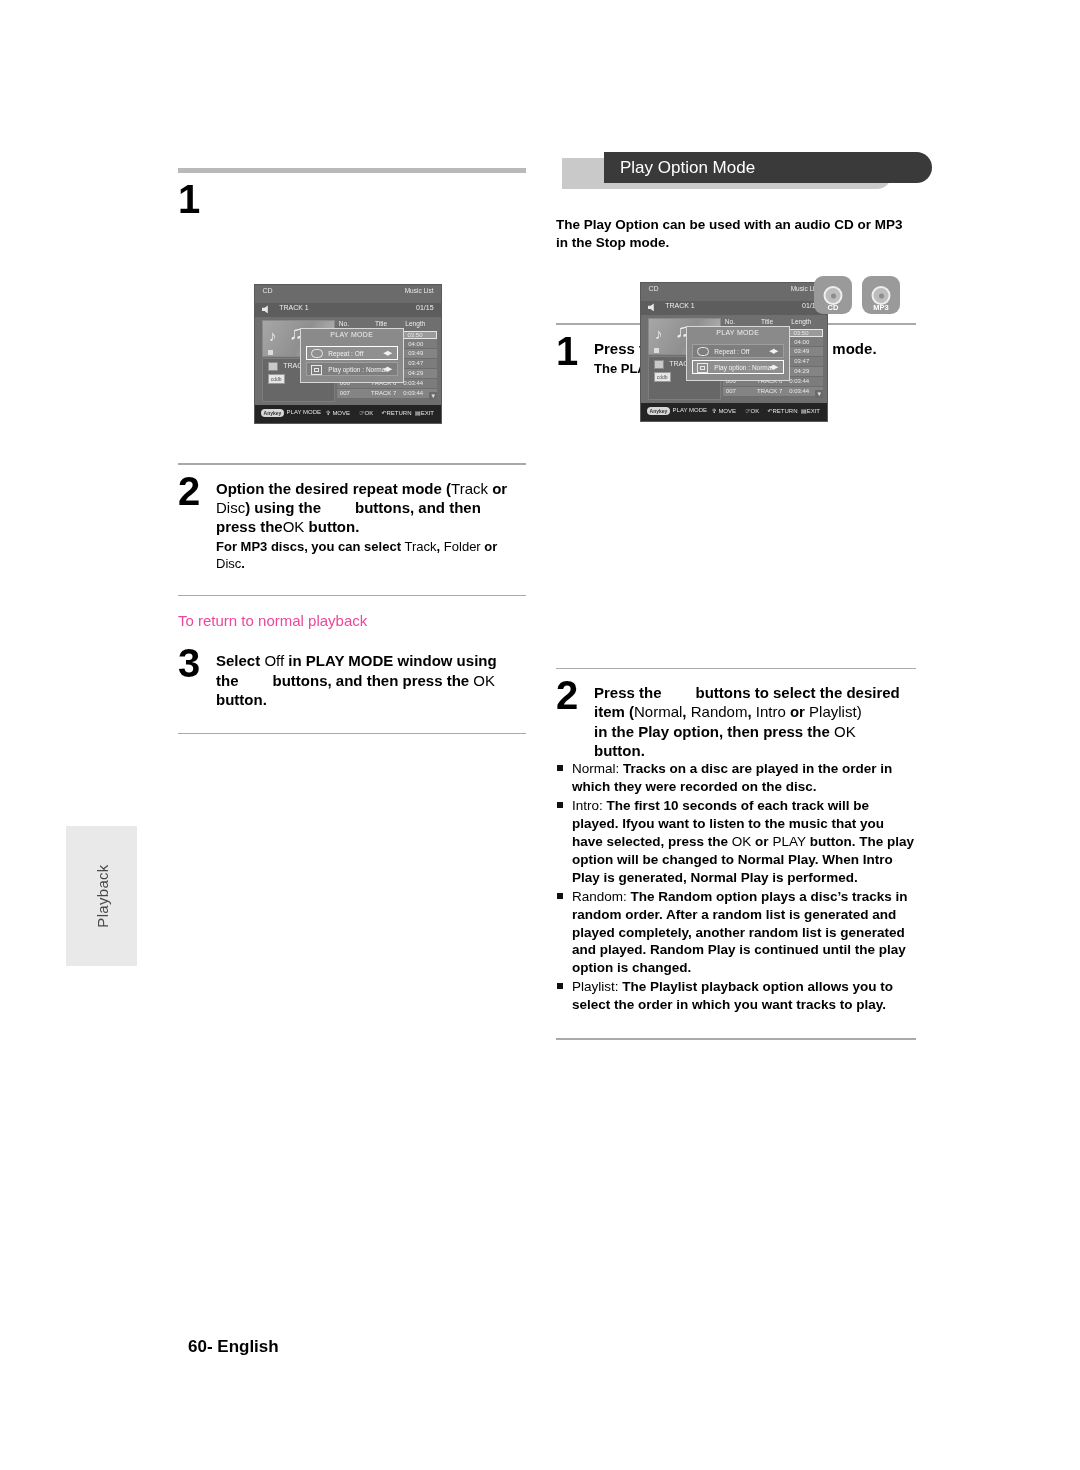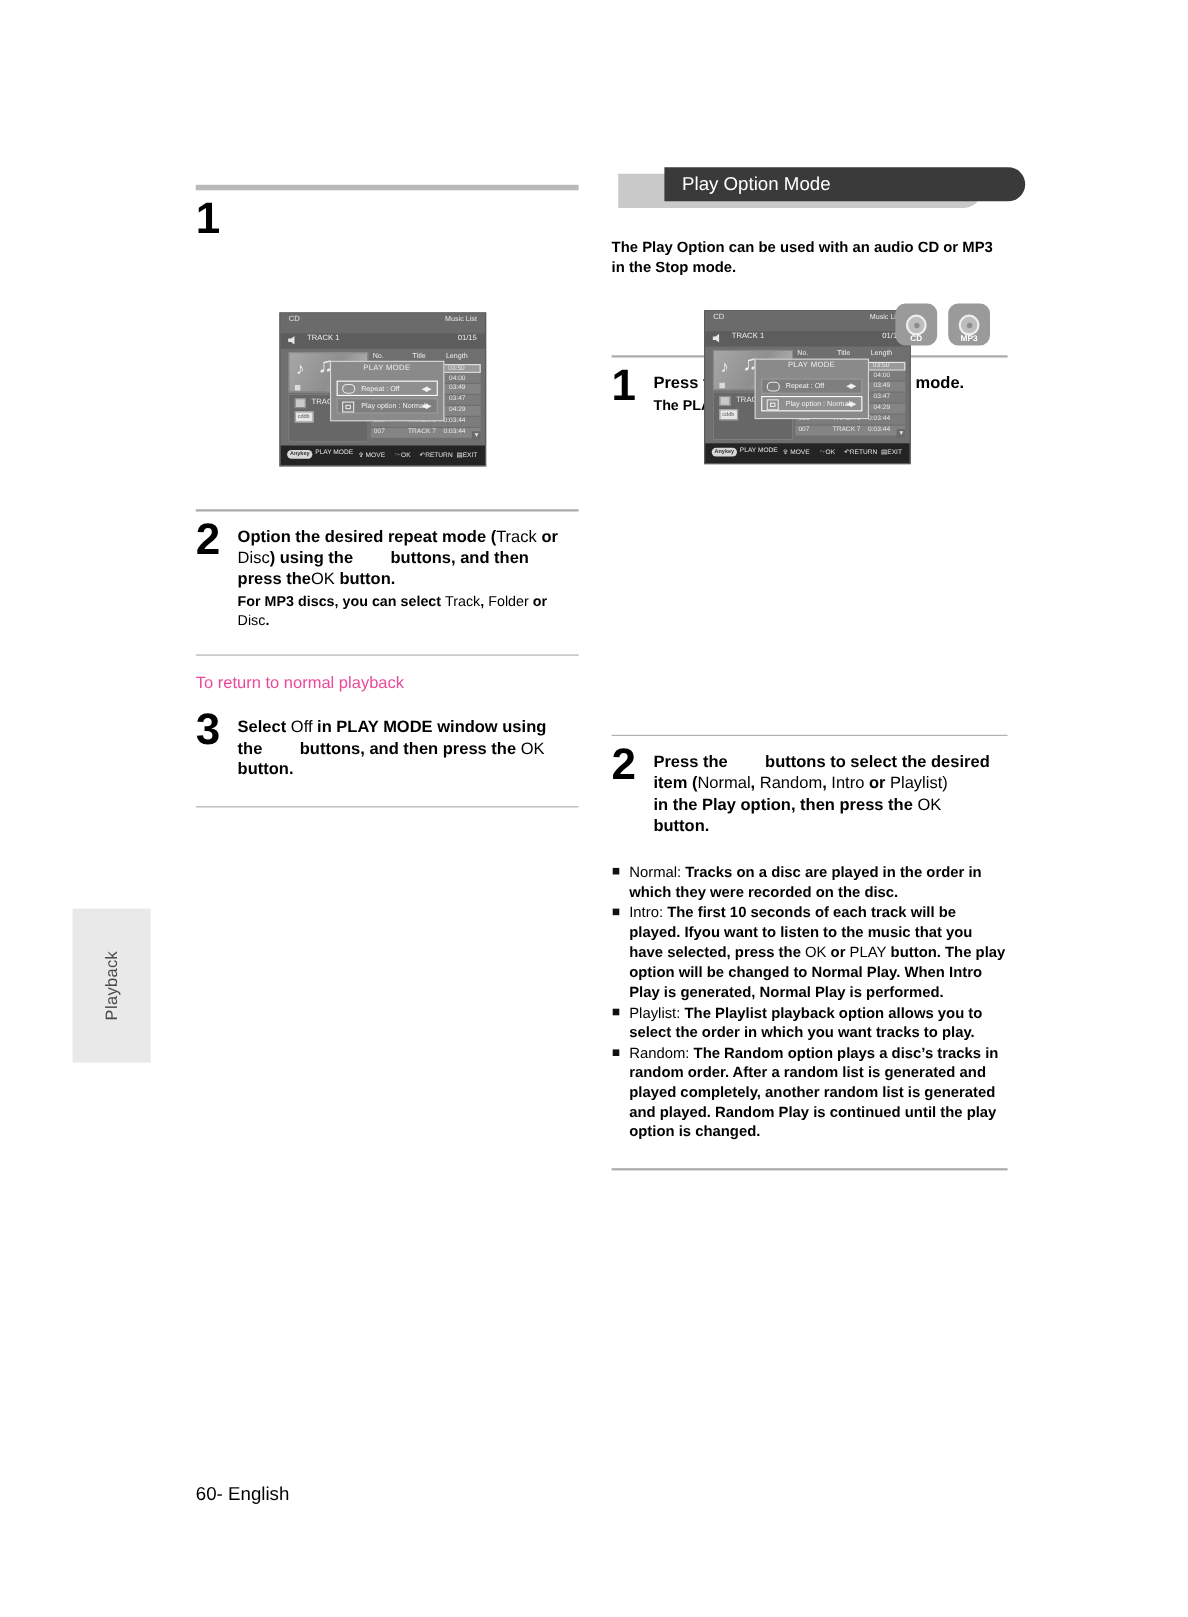--- a/index.html
+++ b/index.html
@@ -245,22 +245,22 @@
   }
   .tv .botbar .it{ position:absolute; top:22%; font-size:6px; white-space:nowrap; }
   .tv .botbar .b1{ left:17%; }
   .tv .botbar .b2{ left:38%; }
   .tv .botbar .b3{ left:56%; }
   .tv .botbar .b4{ left:68%; }
   .tv .botbar .b5{ left:86%; }
 
   
   .footer{
-    position:absolute; left:178px; top:1337px;
-    font-size:17px; font-weight:normal;margin-top:12px;
+    position:absolute; left:188px; top:1337px;
+    font-size:17px; font-weight:bold;
   }
 </style>
 </head>
 <body>
 
 <div class="page">
 
   <div class="side-tab">
     <div class="label">Playback</div>
   </div>
@@ -503,36 +503,36 @@
     <div class="step" style="margin-top:14px;">
       <div class="num">2</div>
       <div class="body">
         <span>Press the</span><span class="arrows"></span><span>buttons to select the desired</span><br>
         <span>item (</span><span class="lt">Normal</span><span>, </span><span class="lt">Random</span><span>, </span><span class="lt">Intro</span><span> or </span><span class="lt">Playlist</span><span class="lt">)</span><br>
         <span>in the Play option, then press the </span><span class="lt">OK</span><br>
         <span>button.</span>
       </div>
     </div>
 
-    <div class="bullets" style="margin-top:24px;">
+    <div class="bullets" style="margin-top:0;">
       <div class="bullet">
         <span class="sq"></span>
         <span class="lt">Normal: </span><b>Tracks on a disc are played in the order in which they were recorded on the disc.</b>
       </div>
       <div class="bullet">
         <span class="sq"></span>
         <span class="lt">Intro: </span><b>The first 10 seconds of each track will be played. Ifyou want to listen to the music that you have selected, press the </b><span class="lt">OK</span><b> or </b><span class="lt">PLAY</span><b> button. The play option will be changed to Normal Play. When Intro Play is generated, Normal Play is performed.</b>
       </div>
       <div class="bullet">
         <span class="sq"></span>
-        <span class="lt">Playlist: </span><b>The Playlist playback option allows you to select the order in which you want tracks to play.</b>
+        <span class="lt">Random: </span><b>The Random option plays a disc’s tracks in random order. After a random list is generated and played completely, another random list is generated and played. Random Play is continued until the play option is changed.</b>
       </div>
       <div class="bullet">
         <span class="sq"></span>
-        <span class="lt">Random: </span><b>The Random option plays a disc’s tracks in random order. After a random list is generated and played completely, another random list is generated and played. Random Play is continued until the play option is changed.</b>
+        <span class="lt">Playlist: </span><b>The Playlist playback option allows you to select the order in which you want tracks to play.</b>
       </div>
     </div>
 
     <div class="rule-thin" style="margin-top:24px;"></div>
   </div>
 
   <div class="disc-row">
     <div class="disc">
       <div class="ring"></div>
       <div class="dlabel">CD</div>

